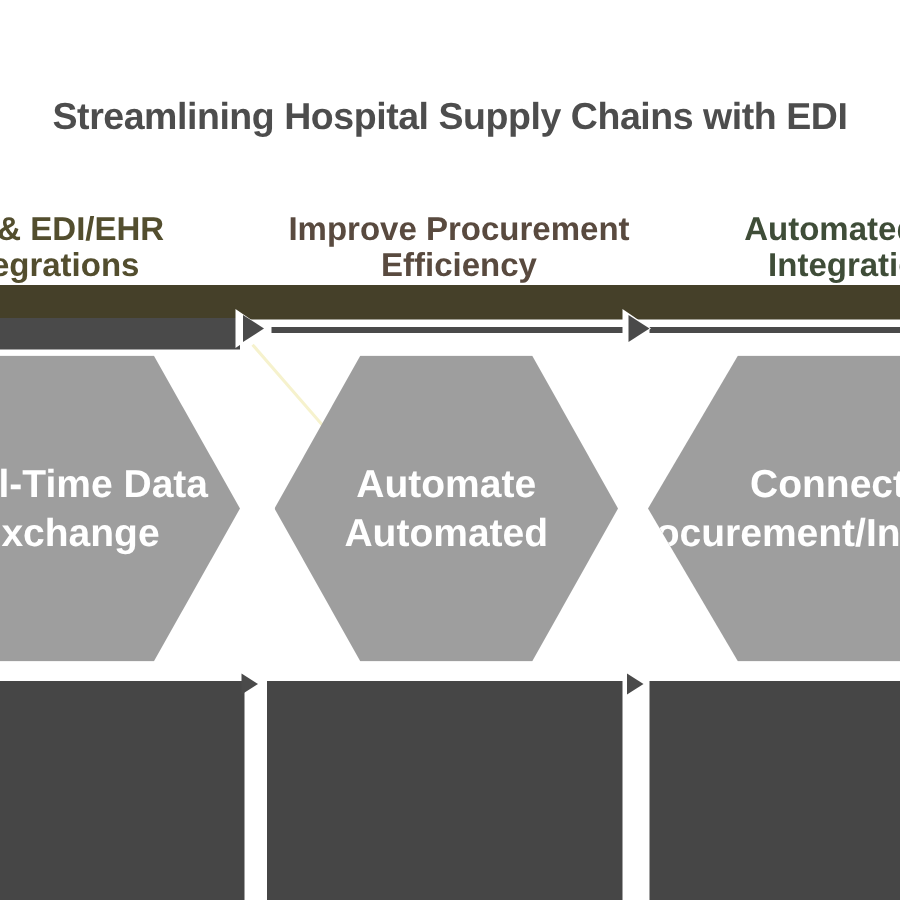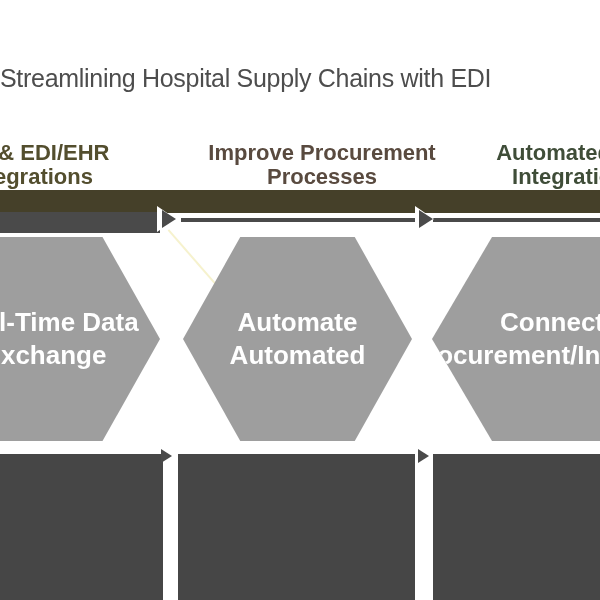--- a/index.html
+++ b/index.html
@@ -4,32 +4,32 @@
 <style>
   html,body{margin:0;padding:0;}
   body{
     width:600px;height:600px;overflow:hidden;position:relative;
     background:#ffffff;
     font-family:"Liberation Sans", sans-serif;
   }
   .abs{position:absolute;}
   
   .title{
-    top:64px;left:0;width:600px;
-    font-size:25px;font-weight:normal;color:var(--title-gray);
+    top:64px;left:0;width:600px;text-align:center;
+    font-size:25px;font-weight:bold;color:var(--title-gray);
     letter-spacing:-0.3px;white-space:nowrap;
   }
   
   .hdr{
     top:141px;width:320px;text-align:center;
     font-size:22px;font-weight:bold;line-height:24px;white-space:nowrap;
     z-index:1;
   }
   .hdr-1{left:-130px;color:var(--olive);}
-  .hdr-2{left:162px;color:var(--brown);}
+  .hdr-2{left:146px;color:var(--brown);}
   .hdr-3{left:415px;color:var(--green);}
   .hdr .l2{display:block;}
   
   .band{
     top:190px;left:0;width:600px;height:23px;
     background:var(--band-olive);z-index:2;
   }
   
   .graybar{
     top:212px;left:0;width:160px;height:21px;
@@ -82,21 +82,21 @@
 <body style="--title-gray: #4d4d4d; --olive: #534e2e; --brown: #594a3f; --green: #3f4d38; --band-olive: #454029; --dark-gray: #4a4a4a; --box-gray: #464646; --hex-gray: #9e9e9e; --hex-text: #ffffff; --accent-line-yellow: #f6f2cd;">
 
 <div class="abs title">Streamlining Hospital Supply Chains with EDI</div>
 
 <div class="abs hdr hdr-1">
   <span class="l1">HL7 &amp; EDI/EHR</span>
   <span class="l2">Integrations</span>
 </div>
 <div class="abs hdr hdr-2">
   <span class="l1">Improve Procurement</span>
-  <span class="l2">Processes</span>
+  <span class="l2">Efficiency</span>
 </div>
 <div class="abs hdr hdr-3">
   <span class="l1">Automated EDI</span>
   <span class="l2">Integrations</span>
 </div>
 
 <div class="abs band"></div>
 <div class="abs graybar"></div>
 
 <div class="abs flowline seg1"></div>

